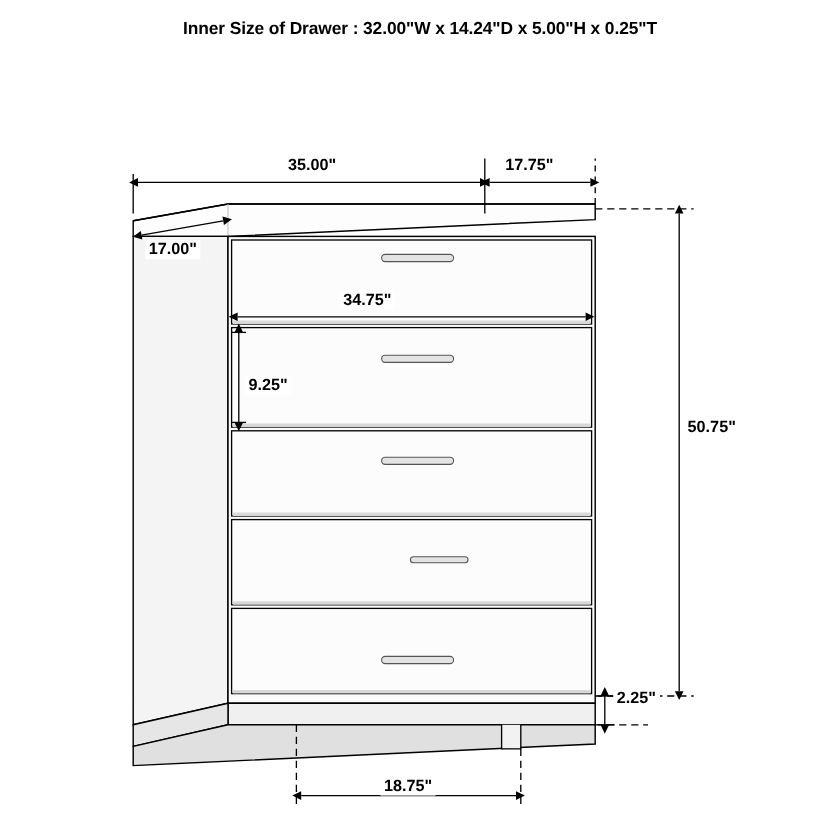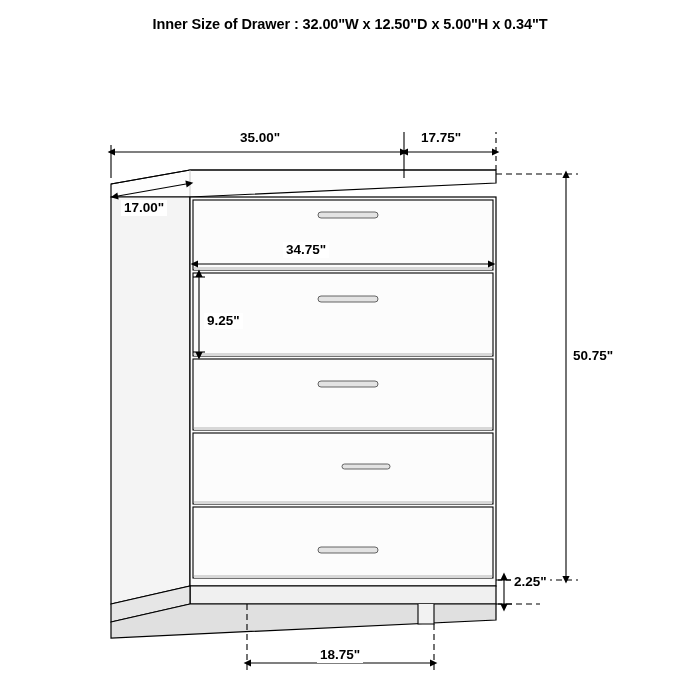--- a/index.html
+++ b/index.html
@@ -46,21 +46,21 @@
     background: #ffffff;
     padding: 0 3px;
     line-height: 16px;
   }
 </style>
 </head>
 <body>
 
 <div id="stage">
 
-  <div class="title">Inner Size of Drawer : 32.00"W x 12.50"D x 5.00"H x 0.34"T</div>
+  <div class="title">Inner Size of Drawer : 32.00"W x 14.24"D x 5.00"H x 0.25"T</div>
 
   <svg class="diagram" viewBox="0 0 700 700">
     <defs>
       <marker id="arrL" markerWidth="9" markerHeight="9" refX="8" refY="4.5" orient="auto" markerUnits="userSpaceOnUse">
         <path d="M8,0.9 L0.6,4.5 L8,8.1 z" fill="#000"></path>
       </marker>
       <marker id="arrR" markerWidth="9" markerHeight="9" refX="1" refY="4.5" orient="auto" markerUnits="userSpaceOnUse">
         <path d="M1,0.9 L8.4,4.5 L1,8.1 z" fill="#000"></path>
       </marker>
     </defs>

